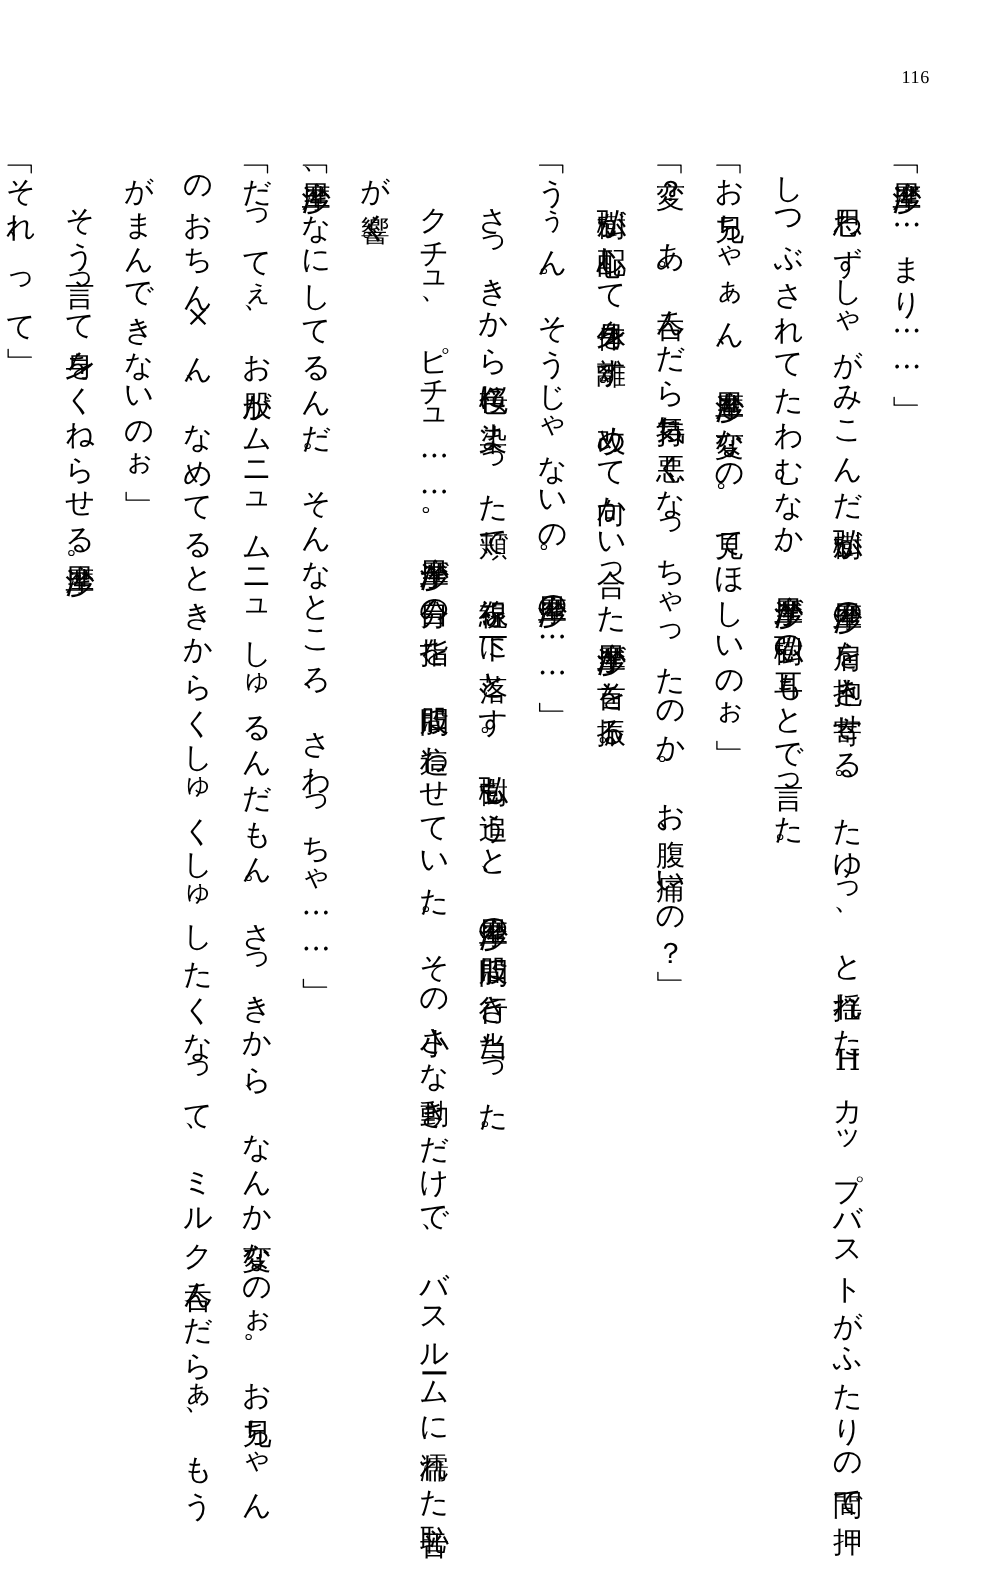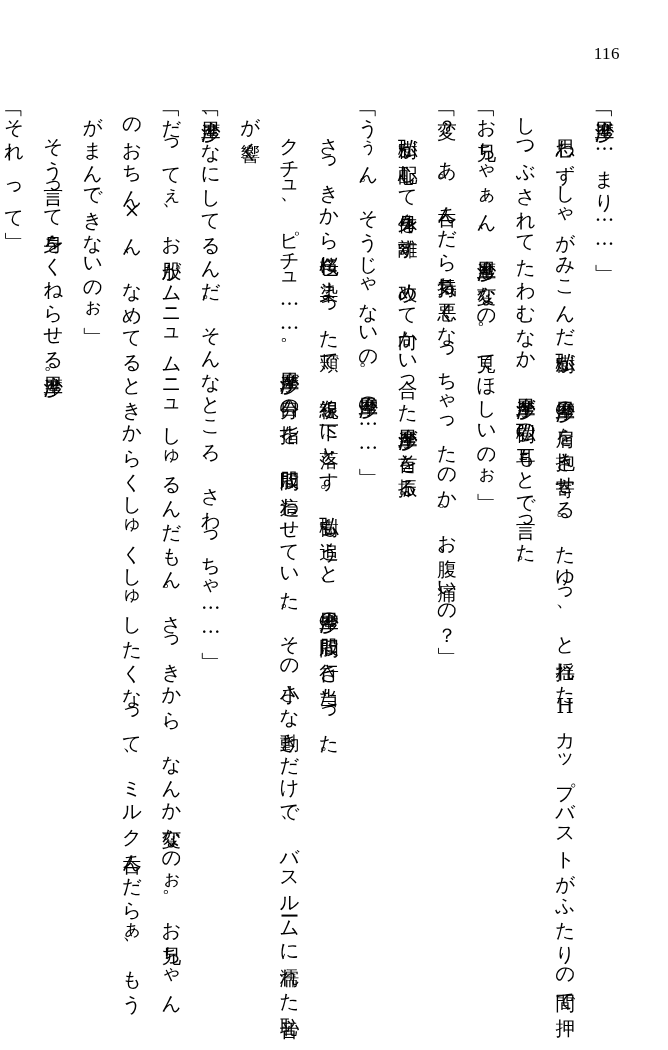--- a/index.html
+++ b/index.html
@@ -16,21 +16,21 @@
     width: 668px;
     height: 1050px;
     background: #ffffff;
     overflow: hidden;
   }
   
   #page-number {
     position: absolute;
     top: 44px;
     right: 48px;
-    font-size: 17px;
+    font-size: 12px;
     letter-spacing: 0.5px;
     font-family: "Liberation Serif", "DejaVu Serif", serif;
   }
   
   #text-block {
     position: absolute;
     top: 104px;
     right: 44px;
     left: 44px;
     height: 900px;

